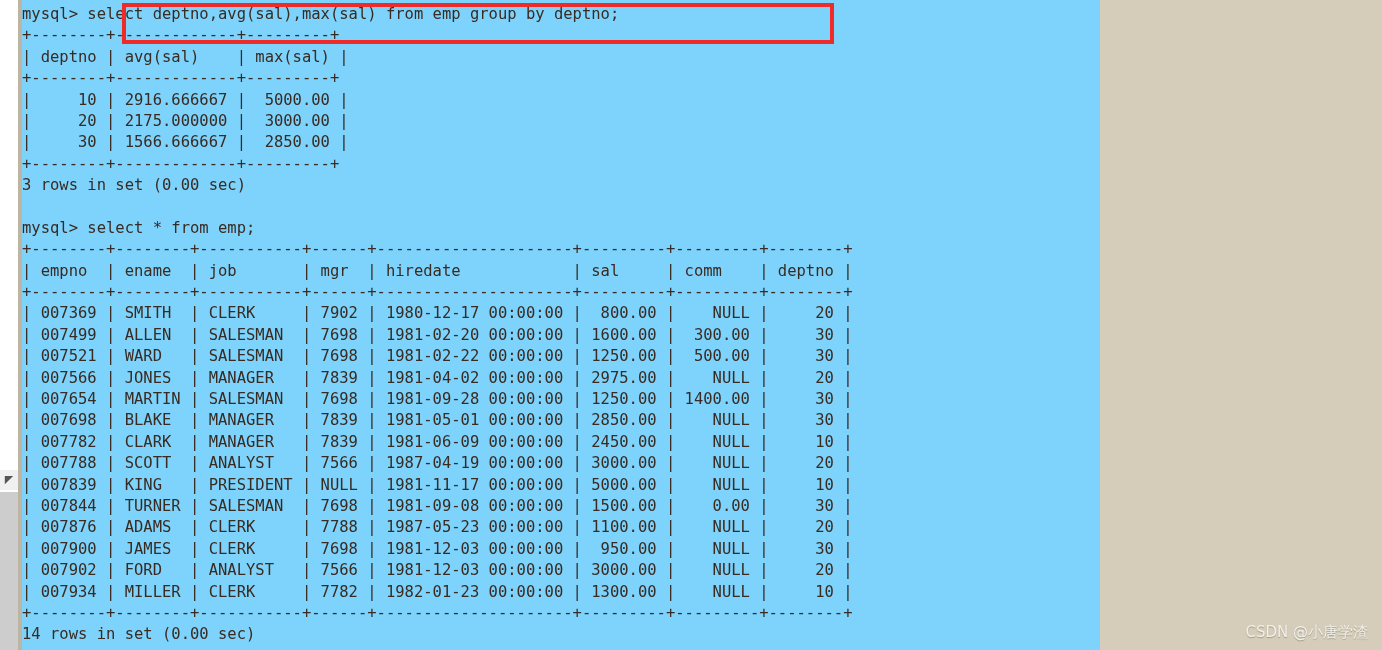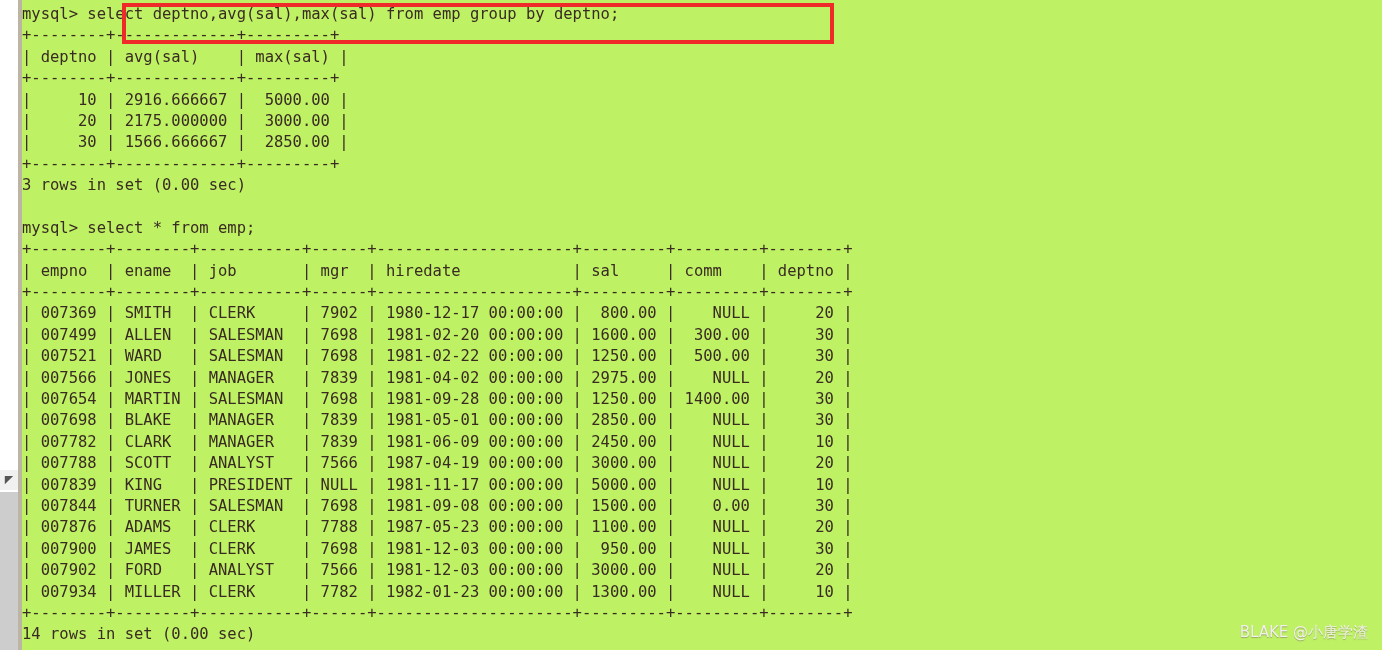--- a/index.html
+++ b/index.html
@@ -53,23 +53,23 @@
     left: 0; top: 492px;
     width: 18px;
     height: 158px;
     background: #cdcdcd;
   }
 
   
   #terminal {
     position: absolute;
     left: 18px; top: 0;
-    width: 1364px;
+    width: 1082px;
     height: 650px;
-    background: #bef264;
+    background: #7dd3fc;
     padding: 0;
     box-sizing: border-box;
   }
   #terminal .shadow-edge {
     position: absolute;
     left: 0; top: 0;
     width: 4px; height: 650px;
     background: #bdb5a4;
   }
 
@@ -127,15 +127,15 @@
     <div class="arrow-glyph">◤</div>
     <div class="thumb"></div>
   </div>
 
   <div id="terminal">
     <div class="shadow-edge"></div>
     <div id="console"><div class="line">mysql&gt; select deptno,avg(sal),max(sal) from emp group by deptno;</div><div class="line">+--------+-------------+---------+</div><div class="line">| deptno | avg(sal)    | max(sal) |</div><div class="line">+--------+-------------+---------+</div><div class="line">|     10 | 2916.666667 |  5000.00 |</div><div class="line">|     20 | 2175.000000 |  3000.00 |</div><div class="line">|     30 | 1566.666667 |  2850.00 |</div><div class="line">+--------+-------------+---------+</div><div class="line">3 rows in set (0.00 sec)</div><div class="line">&nbsp;</div><div class="line">mysql&gt; select * from emp;</div><div class="line">+--------+--------+-----------+------+---------------------+---------+---------+--------+</div><div class="line">| empno  | ename  | job       | mgr  | hiredate            | sal     | comm    | deptno |</div><div class="line">+--------+--------+-----------+------+---------------------+---------+---------+--------+</div><div class="line">| 007369 | SMITH  | CLERK     | 7902 | 1980-12-17 00:00:00 |  800.00 |    NULL |     20 |</div><div class="line">| 007499 | ALLEN  | SALESMAN  | 7698 | 1981-02-20 00:00:00 | 1600.00 |  300.00 |     30 |</div><div class="line">| 007521 | WARD   | SALESMAN  | 7698 | 1981-02-22 00:00:00 | 1250.00 |  500.00 |     30 |</div><div class="line">| 007566 | JONES  | MANAGER   | 7839 | 1981-04-02 00:00:00 | 2975.00 |    NULL |     20 |</div><div class="line">| 007654 | MARTIN | SALESMAN  | 7698 | 1981-09-28 00:00:00 | 1250.00 | 1400.00 |     30 |</div><div class="line">| 007698 | BLAKE  | MANAGER   | 7839 | 1981-05-01 00:00:00 | 2850.00 |    NULL |     30 |</div><div class="line">| 007782 | CLARK  | MANAGER   | 7839 | 1981-06-09 00:00:00 | 2450.00 |    NULL |     10 |</div><div class="line">| 007788 | SCOTT  | ANALYST   | 7566 | 1987-04-19 00:00:00 | 3000.00 |    NULL |     20 |</div><div class="line">| 007839 | KING   | PRESIDENT | NULL | 1981-11-17 00:00:00 | 5000.00 |    NULL |     10 |</div><div class="line">| 007844 | TURNER | SALESMAN  | 7698 | 1981-09-08 00:00:00 | 1500.00 |    0.00 |     30 |</div><div class="line">| 007876 | ADAMS  | CLERK     | 7788 | 1987-05-23 00:00:00 | 1100.00 |    NULL |     20 |</div><div class="line">| 007900 | JAMES  | CLERK     | 7698 | 1981-12-03 00:00:00 |  950.00 |    NULL |     30 |</div><div class="line">| 007902 | FORD   | ANALYST   | 7566 | 1981-12-03 00:00:00 | 3000.00 |    NULL |     20 |</div><div class="line">| 007934 | MILLER | CLERK     | 7782 | 1982-01-23 00:00:00 | 1300.00 |    NULL |     10 |</div><div class="line">+--------+--------+-----------+------+---------------------+---------+---------+--------+</div><div class="line">14 rows in set (0.00 sec)</div></div>
     <div id="red-box"></div>
   </div>
 
-  <div id="watermark">BLAKE @小唐学渣</div>
+  <div id="watermark">CSDN @小唐学渣</div>
 
 </div>
 
 </body></html>

